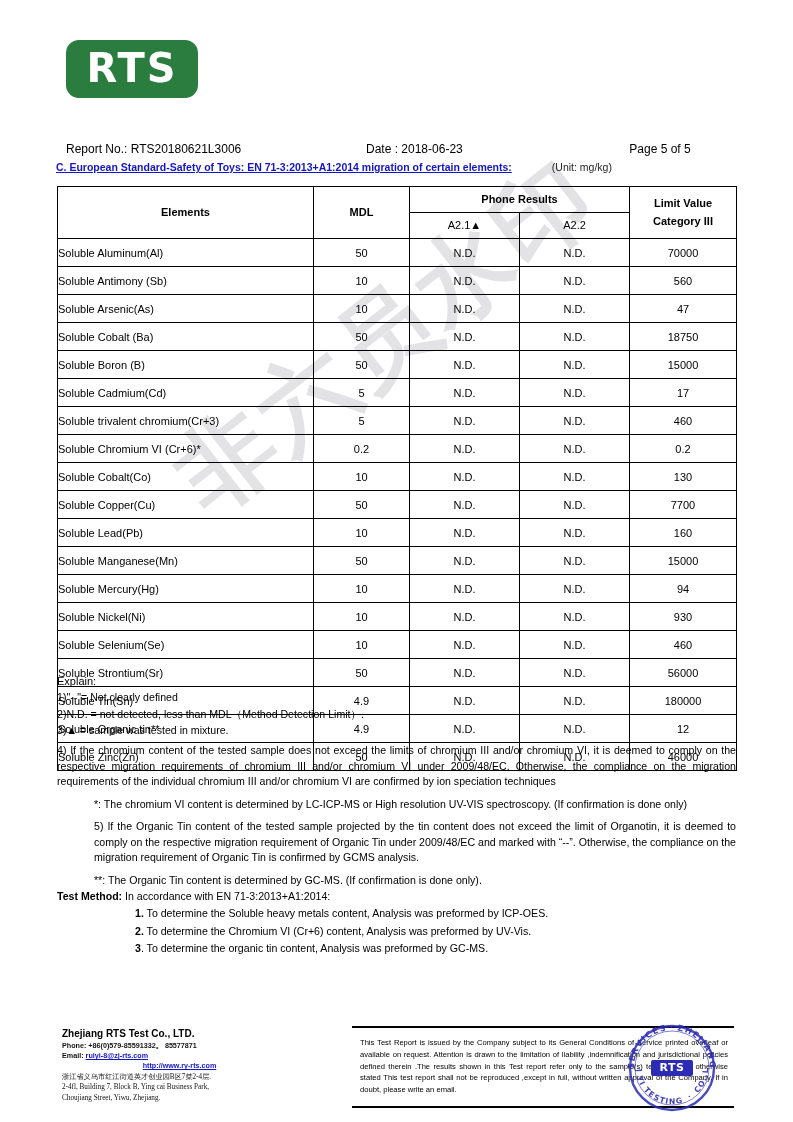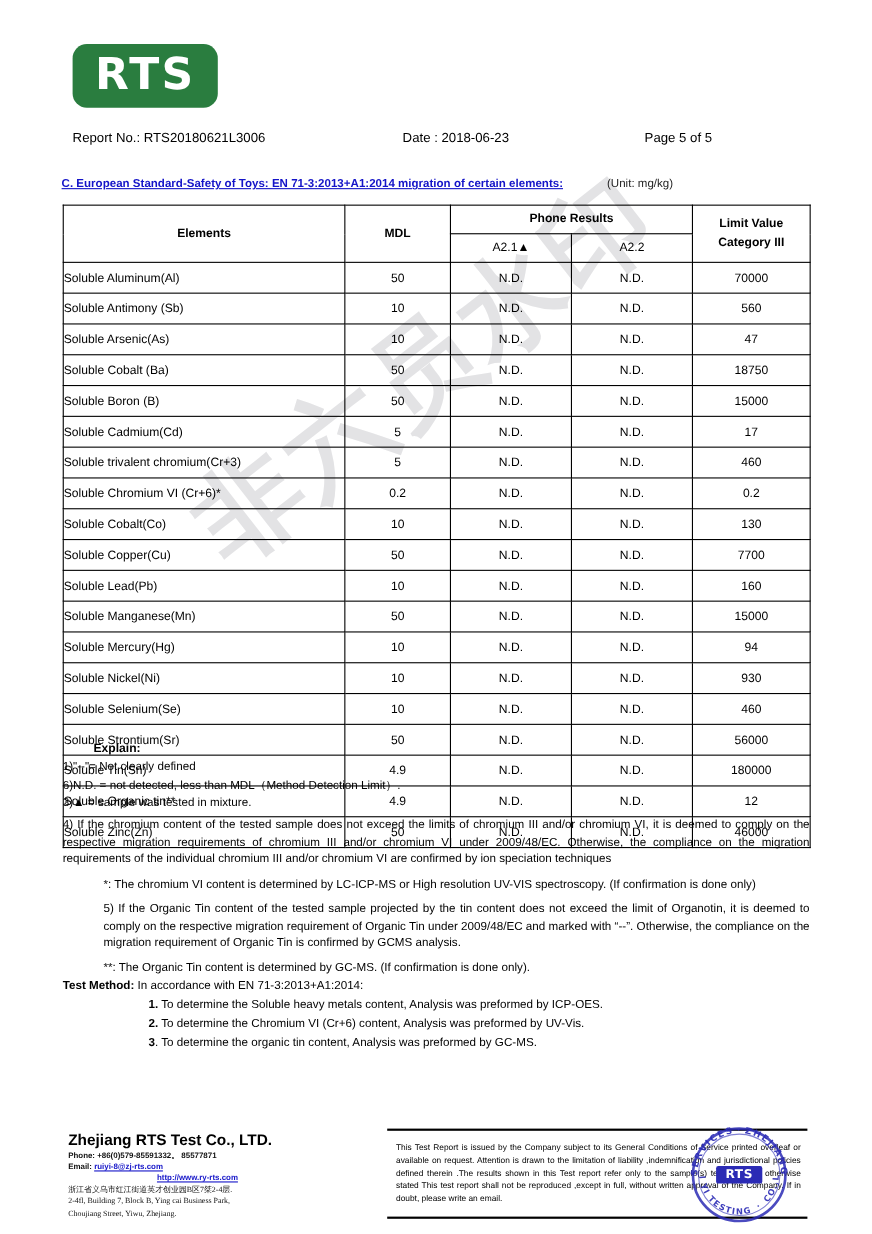--- a/index.html
+++ b/index.html
@@ -77,21 +77,21 @@
     left: 66px;
     top: 118px;
     width: 670px;
     display: flex;
     align-items: baseline;
     font-size: 12px;
     z-index: 3;
   }
   .doc-header .report-no { width: 300px; }
   .doc-header .report-date { width: 220px; }
-  .doc-header .page-no { flex: 1; text-align: left; padding-right: 2px;}
+  .doc-header .page-no { flex: 1; text-align: center; padding-right: 2px; margin-top: 24px;}
 
   
   .section-title {
     position: absolute;
     left: 56px;
     top: 161px;
     font-size: 10.5px;
     font-weight: bold;
     z-index: 3;
     white-space: nowrap;
@@ -168,21 +168,21 @@
   .explain {
     position: absolute;
     left: 57px;
     top: 673px;
     width: 679px;
     z-index: 3;
     font-size: 10.6px;
     line-height: 1.46;
   }
   .explain .b { font-weight: bold; }
-  .explain .lbl { font-weight: bold; font-size: 11px; margin-left: 28px; }
+  .explain .lbl { font-weight: normal; font-size: 11px; }
   .explain p { margin: 0; }
   .explain .just {
     text-align: justify;
     margin-top: 5px;
   }
   .explain .line { margin-top: 1px; }
   .explain .note { margin-top: 7px; text-align: justify; margin-left: 37px; }
   .method-list {
     margin: 2px 0 0 0;
     padding: 0;
@@ -210,21 +210,21 @@
     height: 96px;
     z-index: 3;
   }
   .footer-left {
     position: absolute;
     left: 5px;
     top: 10px;
     width: 235px;
   }
   .footer-left .company {
-    font-size: 14px;
+    font-size: 10px;
     font-weight: bold;
     margin-bottom: 2px;
   }
   .footer-left .fline {
     font-size: 7.2px;
     font-weight: bold;
     line-height: 1.42;
     color: #111;
   }
   .footer-left .flink {
@@ -471,21 +471,21 @@
             <td class="num">N.D.</td>
             <td class="num">46000</td>
           </tr>
         </tbody>
     </table>
   </div>
 
   <div class="explain">
     <p class="lbl">Explain:</p>
     <p class="line">1)"--"= Not clearly defined</p>
-    <p class="line">6)N.D. = not detected, less than MDL（Method Detection Limit）.</p>
+    <p class="line">2)N.D. = not detected, less than MDL（Method Detection Limit）.</p>
     <p class="line">3)▲ =   sample was tested in mixture.</p>
     <p class="just">4) If the chromium content of the tested sample does not exceed the limits of chromium III and/or chromium VI, it is deemed to comply on the respective migration requirements of chromium III and/or chromium VI under 2009/48/EC. Otherwise, the compliance on the migration requirements of the individual chromium III and/or chromium VI are confirmed by ion speciation techniques</p>
     <p class="note">*: The chromium VI content is determined by LC-ICP-MS or High resolution UV-VIS spectroscopy. (If confirmation is done only)</p>
     <p class="note">5) If the Organic Tin content of the tested sample projected by the tin content does not exceed the limit of Organotin, it is deemed  to comply on the respective migration requirement of Organic Tin under 2009/48/EC and marked with “--”. Otherwise, the  compliance on the migration requirement of Organic Tin is confirmed by GCMS analysis.</p>
     <p class="note">**: The Organic Tin content is determined by GC-MS. (If confirmation is done only).</p>
     <p class="line"><span class="b">Test Method:</span><span> In accordance with EN 71-3:2013+A1:2014:</span></p>
     <ul class="method-list" id="method-list">
         <li><span class="n">1.</span><span> To determine the Soluble heavy metals content, Analysis was preformed by ICP-OES.</span></li>
         <li><span class="n">2.</span><span> To determine the Chromium VI (Cr+6) content, Analysis was preformed by UV-Vis.</span></li>
         <li><span class="n">3</span><span>. To determine the organic tin content, Analysis was preformed by GC-MS.</span></li>

